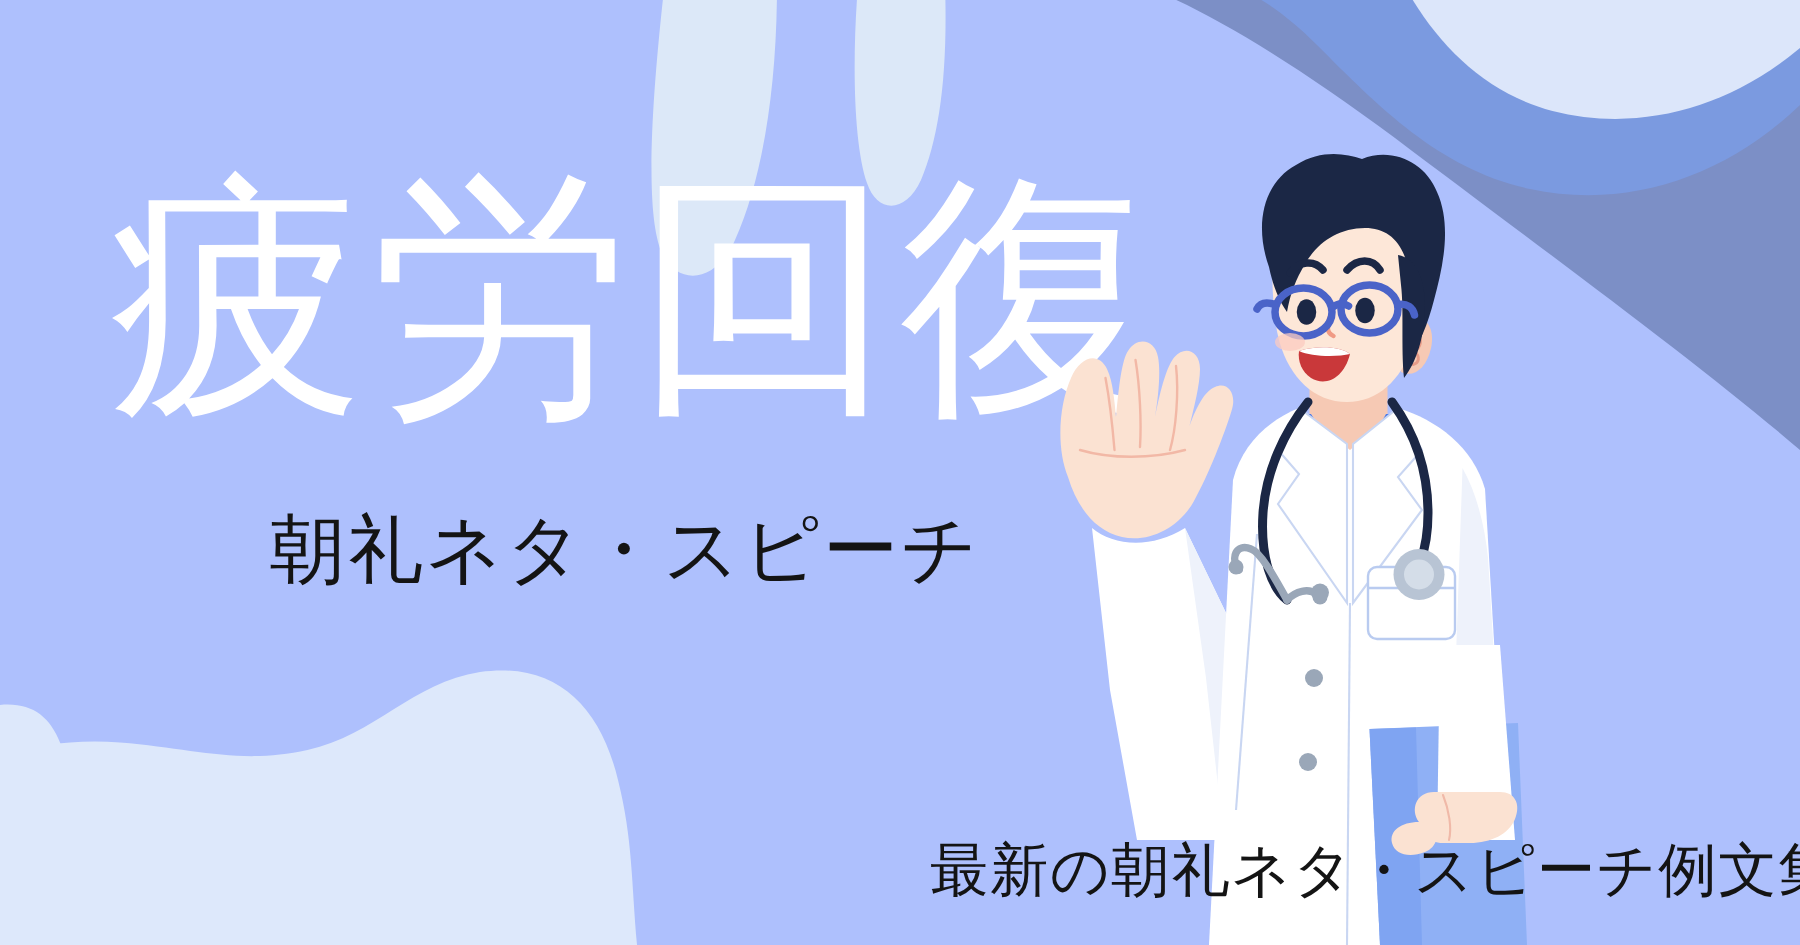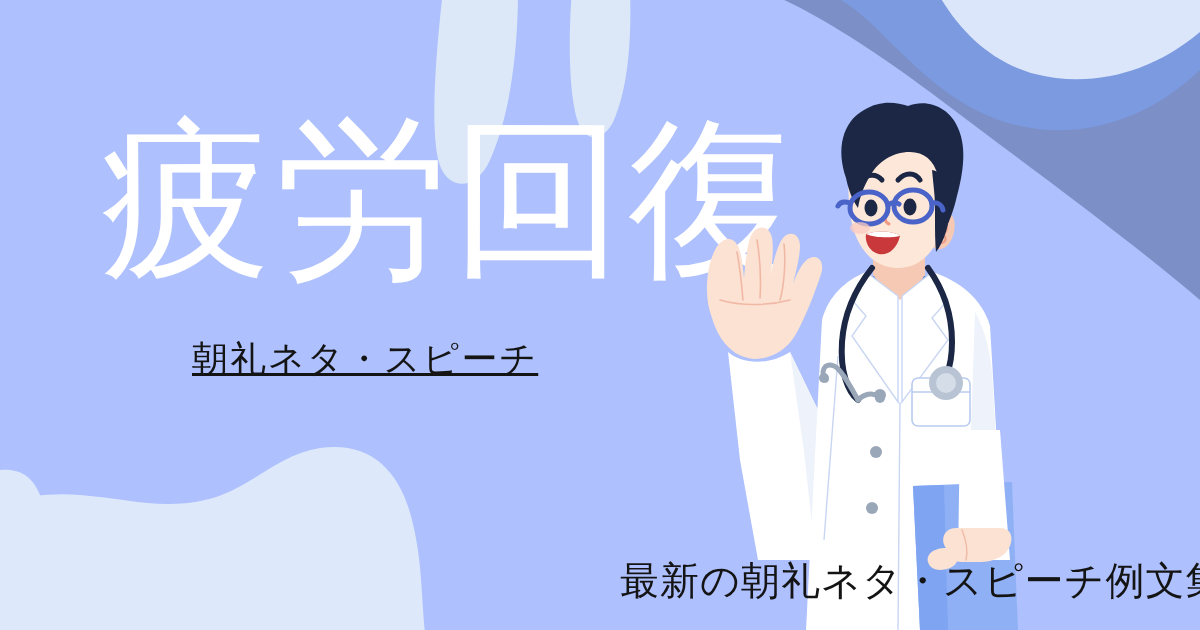--- a/index.html
+++ b/index.html
@@ -20,33 +20,31 @@
   #title {
     position:absolute;
     left:72px; top:112px;
     font-size:172px;
     line-height:1.0;
     letter-spacing:4px;
     color:#FFFFFF;
     font-weight:400;
     white-space:nowrap;
     z-index:6;
-    margin-left:28px;
   }
   #subtitle {
     position:absolute;
-    left:192px; top:341px;
-    font-size:36px;
+    left:180px; top:341px;
+    font-size:50px;
     line-height:1.0;
     letter-spacing:2px;
     color:#141414;
     font-weight:400;
     white-space:nowrap;
     z-index:6;
-    text-decoration:underline;
   }
   #footer {
     position:absolute;
     left:620px; top:561px;
     font-size:39px;
     line-height:1.0;
     letter-spacing:1px;
     color:#141414;
     font-weight:400;
     white-space:nowrap;

